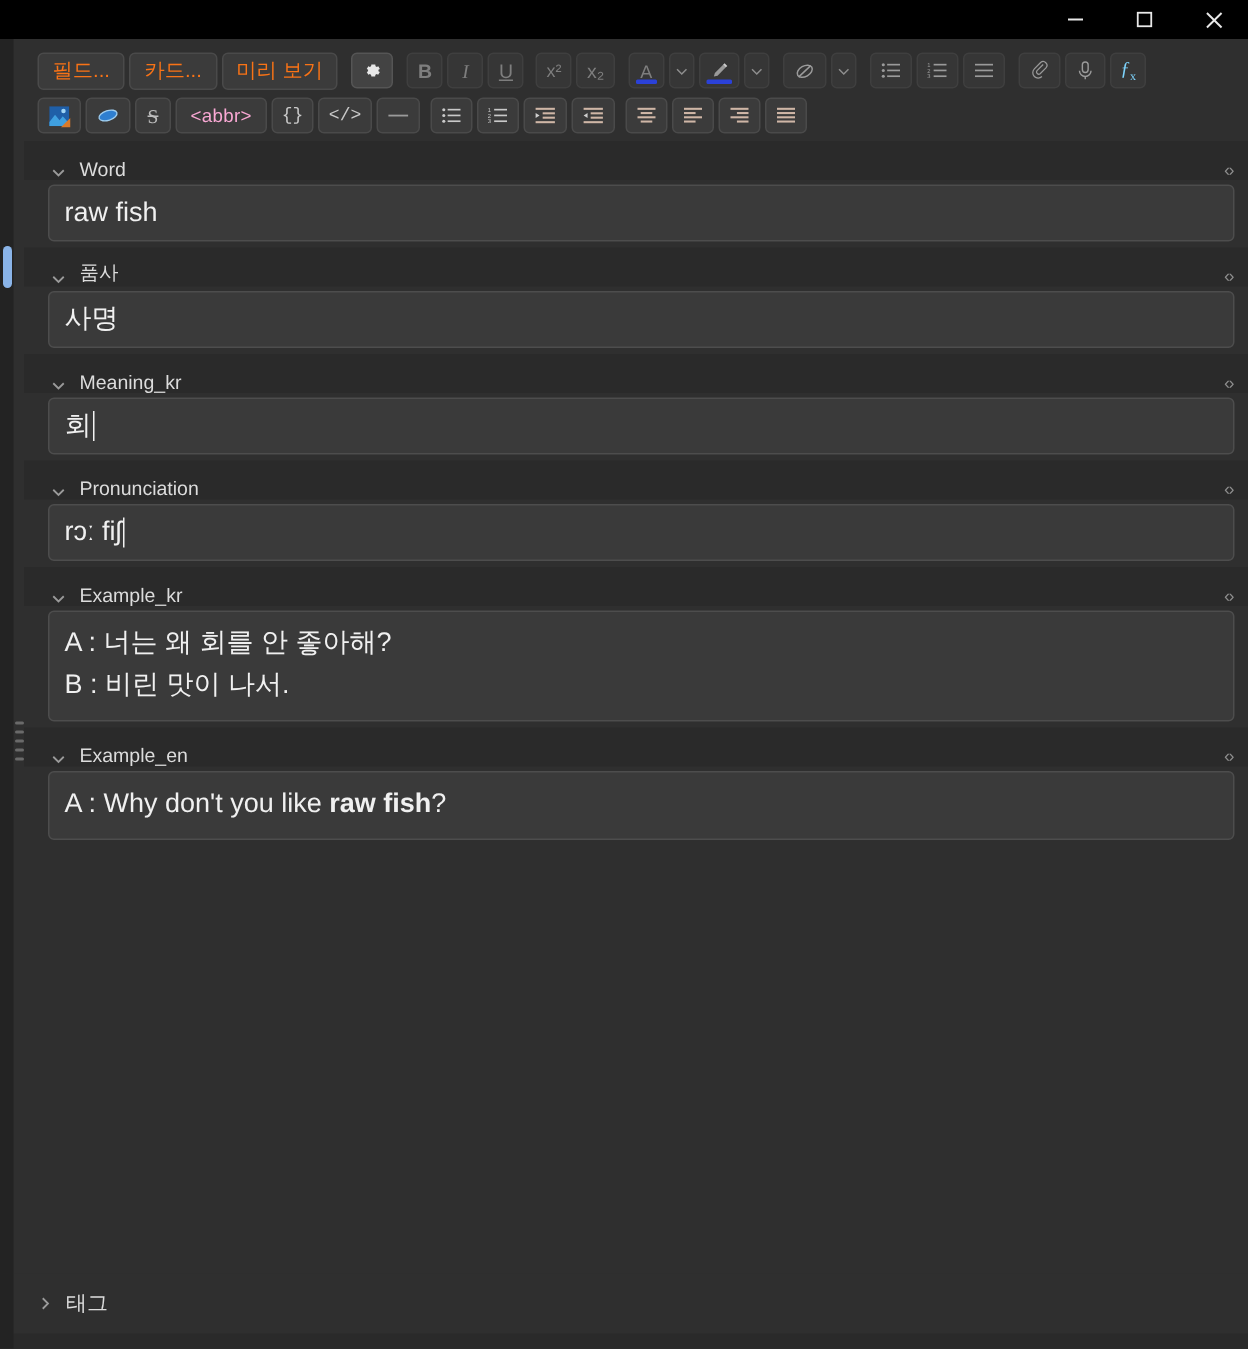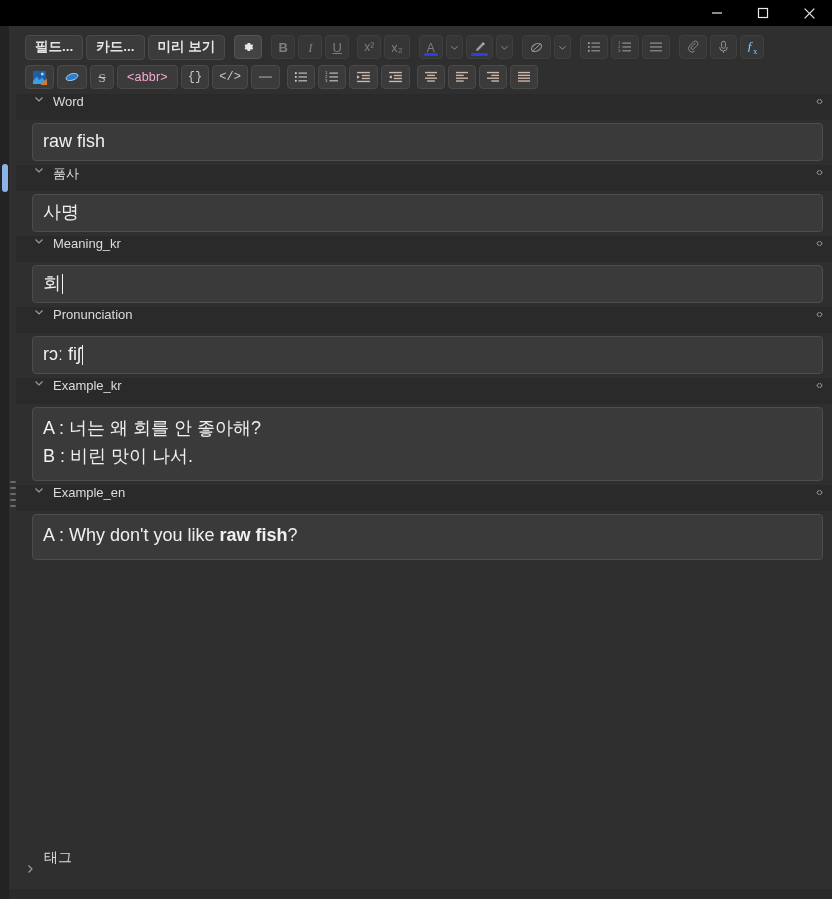--- a/index.html
+++ b/index.html
@@ -71,42 +71,42 @@
     min-width: 24px;
     padding: 0 6px;
     display: flex;
     align-items: center;
     justify-content: center;
     font-size: 12px;
     line-height: 1;
     position: relative;
     user-select: none;
   }
-  .tbtn.text-tab { font-size: 13.5px; color: #e5e5e5; padding: 0 9px; height: 25px; font-weight: bold; }
+  .tbtn.text-tab { font-size: 13.5px; color: #f97316; padding: 0 9px; height: 25px; }
   .tbtn.dim { color: #7e7e7e; border-color: #3f3f3f; background: #363636; }
   .tbtn.narrow { padding: 0 3px; min-width: 16px; }
   .tbtn.gear { background: #434343; border-color: #555; }
   .tbtn svg { display: block; }
   .underbar { position: absolute; left: 4px; right: 4px; bottom: 2px; height: 3px; border-radius: 1px; }
   .abbr-btn { font-size: 12.5px; color: #f9a8d4; letter-spacing: .2px; }
   .mono { font-family: "Liberation Mono", "DejaVu Sans Mono", monospace; font-size: 12px; color: #c9c9c9; }
 
   
   .fields {
     flex: 1 1 auto;
     padding-left: 9px;
     position: relative;
     overflow: hidden;
   }
   .field-block { position: relative; }
   .field-header {
     background: #2a2a2a;
     height: 26px;
     display: flex;
-    align-items: flex-start;
+    align-items: flex-end;
     padding: 0 10px 0 16px;
     margin-left: 7px;
   }
   .chev {
     width: 14px; color: #9a9a9a;
     display: flex; align-items: center; justify-content: center;
     margin-right: 7px;
   }
   .field-name {
     color: #dcdcdc;
@@ -149,20 +149,21 @@
     background: #6a6a6a;
     border-radius: 1px;
   }
 
   
   .tags-bar {
     flex: 0 0 auto;
     height: 40px;
     margin-left: 9px;
     display: flex;
+    align-items: center;
     padding-left: 16px;
     background: #2f2f2f;
   }
   .tags-chev { color: #9a9a9a; margin-right: 9px; display: flex; align-items: center; }
   .tags-label { color: #dcdcdc; font-size: 14px; }
   .bottom-edge { height: 10px; background: #2a2a2a; }
 </style>
 </head>
 <body>
 

